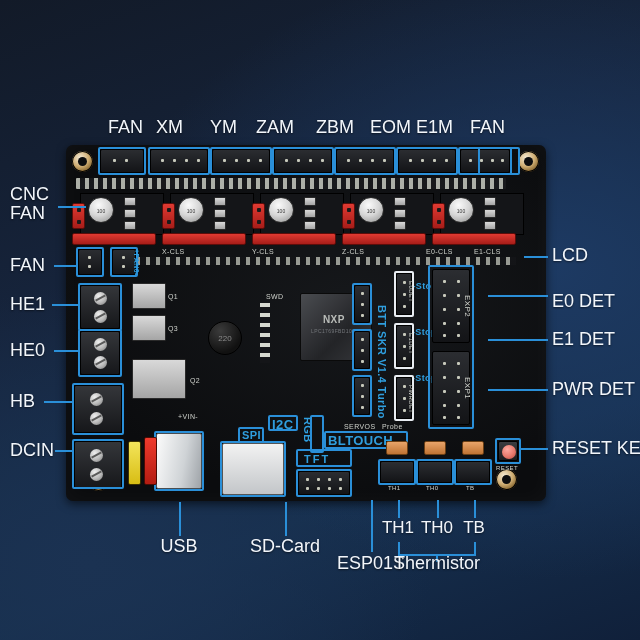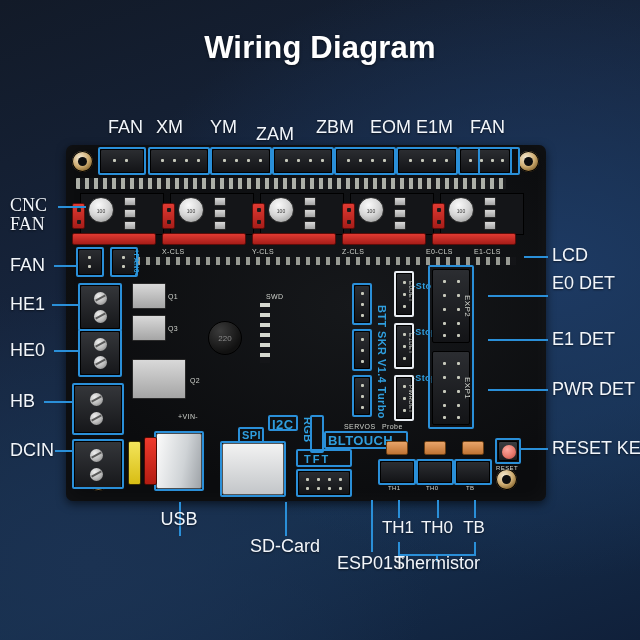--- a/index.html
+++ b/index.html
@@ -165,21 +165,20 @@
   }
   .bracket { position: absolute; }
   .bracket .bh { position:absolute; height:2px; background:#2a8fd8; }
   .bracket .bv { position:absolute; width:2px; background:#2a8fd8; }
 </style>
 </head>
 <body>
 
 <div id="root">
 
-  <div id="title">Wiring Diagram</div>
 
   <div id="pcb">
 
     <div class="hole" style="left:6px;  top:6px;"></div>
     <div class="hole" style="left:452px;top:6px;"></div>
     <div class="hole" style="left:22px; top:325px;"></div>
     <div class="hole" style="left:430px;top:324px;"></div>
 
     <div class="hdr blk" style="left:34px; top:4px; width:44px; height:24px;">
       <span class="pin" style="left:12px; top:9px;"></span>
@@ -337,20 +336,24 @@
     <div class="mos" style="left:66px;top:170px;width:34px;height:26px;"></div>
     <div class="silk" style="left:102px;top:180px;">Q3</div>
     <div class="mos" style="left:66px;top:214px;width:54px;height:40px;"></div>
     <div class="silk" style="left:124px;top:232px;">Q2</div>
     <div class="silk" style="left:112px;top:268px;">+VIN-</div>
 
     <div class="ind150" style="left:142px;top:176px;">220</div>
     <div class="silk" style="left:200px;top:148px;">SWD</div>
     <div class="blk" style="left:194px;top:158px;width:10px;height:60px;background:repeating-linear-gradient(180deg,#d6d8cf 0 4px,#141518 4px 10px);"></div>
 
+    <div class="chip" style="left:234px;top:148px;width:72px;height:68px;">
+      <div class="silk" style="left:22px;top:20px;color:#b9bcb8;font-size:10px;font-weight:bold;">NXP</div>
+      <div class="silk" style="left:10px;top:34px;color:#73767a;font-size:5px;">LPC1769FBD100</div>
+    </div>
 
     <div class="silk silkblue" style="left:322px;top:160px;font-size:11px;transform:rotate(90deg);transform-origin:left top;">BTT SKR V1.4 Turbo</div>
 
     <div class="silk silkblue" style="left:340px;top:136px;font-size:9px;">X-Stop</div>
     <div class="silk silkblue" style="left:340px;top:182px;font-size:9px;">Y-Stop</div>
     <div class="silk silkblue" style="left:340px;top:228px;font-size:9px;">Z-Stop</div>
 
     <div class="hdr blk" style="left:288px;top:140px;width:16px;height:38px;">
       <span class="pin" style="left:6px;top:6px;"></span>
         <span class="pin" style="left:6px;top:17px;"></span>
@@ -479,27 +482,27 @@
     <div class="blk" style="left:396px;top:296px;width:22px;height:14px;background:linear-gradient(#e8a46a,#c07434);border:1px solid #6b3f14;border-radius:2px;"></div>
 
     <div class="resetbtn" style="left:432px;top:296px;"></div>
     <div class="bluebox" style="left:429px;top:293px;width:26px;height:26px;"></div>
     <div class="silk" style="left:430px;top:320px;font-size:6px;">RESET</div>
   </div>
 
   <div class="lbl" style="left:108px;top:118px;">FAN</div>
   <div class="lbl" style="left:156px;top:118px;">XM</div>
   <div class="lbl" style="left:210px;top:118px;">YM</div>
-  <div class="lbl" style="left:256px;top:125px;">ZAM</div>
+  <div class="lbl" style="left:256px;top:118px;">ZAM</div>
   <div class="lbl" style="left:316px;top:118px;">ZBM</div>
   <div class="lbl" style="left:370px;top:118px;">EOM</div>
   <div class="lbl" style="left:416px;top:118px;">E1M</div>
   <div class="lbl" style="left:470px;top:118px;">FAN</div>
 
-  <div class="lbl" style="left:10px;top:196px;font-family:Liberation Serif, serif;">CNC
+  <div class="lbl" style="left:10px;top:185px;">CNC
 FAN</div>
   <div class="lead h" style="left:58px;top:206px;width:28px;"></div>
 
   <div class="lbl" style="left:10px;top:256px;">FAN</div>
   <div class="lead h" style="left:54px;top:265px;width:24px;"></div>
 
   <div class="lbl" style="left:10px;top:295px;">HE1</div>
   <div class="lead h" style="left:52px;top:304px;width:26px;"></div>
 
   <div class="lbl" style="left:10px;top:341px;">HE0</div>
@@ -507,34 +510,34 @@
 
   <div class="lbl" style="left:10px;top:392px;">HB</div>
   <div class="lead h" style="left:44px;top:401px;width:28px;"></div>
 
   <div class="lbl" style="left:10px;top:441px;">DCIN</div>
   <div class="lead h" style="left:55px;top:450px;width:17px;"></div>
 
   <div class="lbl" style="left:552px;top:246px;">LCD</div>
   <div class="lead h" style="left:524px;top:256px;width:24px;"></div>
 
-  <div class="lbl" style="left:552px;top:274px;">E0 DET</div>
+  <div class="lbl" style="left:552px;top:292px;">E0 DET</div>
   <div class="lead h" style="left:488px;top:295px;width:60px;"></div>
 
   <div class="lbl" style="left:552px;top:330px;">E1 DET</div>
   <div class="lead h" style="left:488px;top:339px;width:60px;"></div>
 
   <div class="lbl" style="left:552px;top:380px;">PWR DET</div>
   <div class="lead h" style="left:488px;top:389px;width:60px;"></div>
 
   <div class="lbl" style="left:552px;top:439px;">RESET KEY</div>
   <div class="lead h" style="left:520px;top:448px;width:28px;"></div>
 
   <div class="lead v" style="left:179px;top:502px;height:34px;"></div>
-  <div class="lbl" style="left:179px;top:510px;transform:translateX(-50%);">USB</div>
+  <div class="lbl" style="left:179px;top:537px;transform:translateX(-50%);">USB</div>
 
   <div class="lead v" style="left:285px;top:502px;height:34px;"></div>
   <div class="lbl" style="left:285px;top:537px;transform:translateX(-50%);">SD-Card</div>
 
   <div class="lead v" style="left:371px;top:500px;height:52px;"></div>
   <div class="lbl" style="left:371px;top:554px;transform:translateX(-50%);">ESP01S</div>
 
   <div class="lead v" style="left:398px;top:500px;height:18px;"></div>
   <div class="lbl sm" style="left:398px;top:518px;transform:translateX(-50%);">TH1</div>
 

